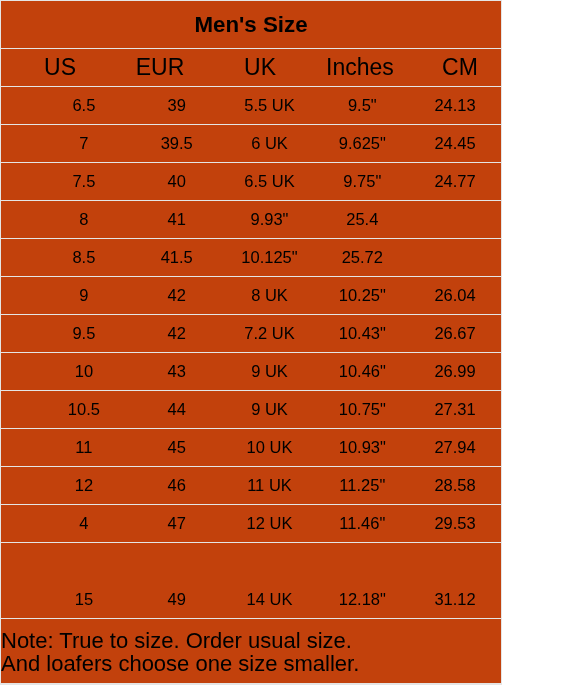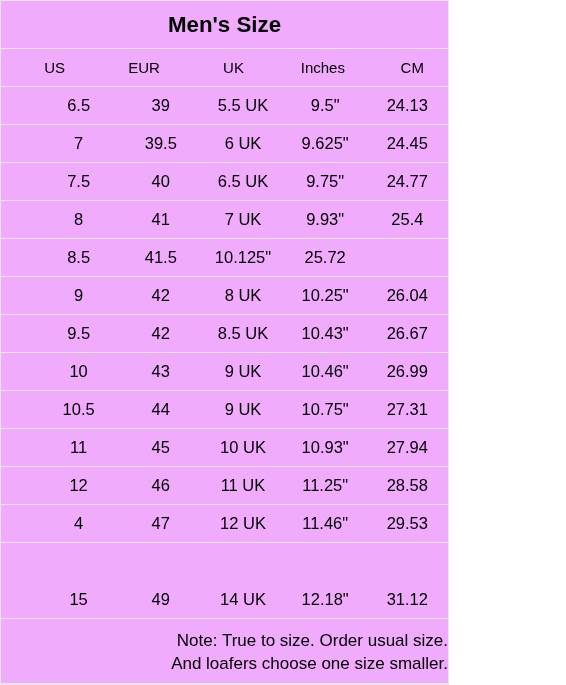--- a/index.html
+++ b/index.html
@@ -9,26 +9,26 @@
   }
   body {
     width: 566px;
     height: 685px;
     font-family: "Liberation Sans", sans-serif;
     color: #000000;
     overflow: hidden;
   }
   .size-chart {
     position: relative;
-    width: 449px;
+    width: 502px;
     height: 685px;
     box-sizing: border-box;
     border: 1px solid #e5e5e5;
     border-bottom-width: 2px;
-    background: #f0abfc;
+    background: #c2410c;
   }
   .row {
     position: absolute;
     left: 0;
     right: 0;
     display: flex;
     box-sizing: border-box;
     border-bottom: 1px solid #e5e5e5;
   }
   .cell {
@@ -40,35 +40,34 @@
     box-sizing: border-box;
   }
   .title-row { top: -1px; height: 49px; }
   .title-row .cell {
     flex: 1 1 100%;
     font-size: 22.3px;
     font-weight: bold;
     padding-top: 2px;
   }
   .head-row { top: 48px; height: 38px; }
-  .head-row .cell { font-size: 15px; padding-left: 18px; }
+  .head-row .cell { font-size: 23px; padding-left: 18px; }
   .data-row { height: 38px; padding-left: 36px; }
   .data-row .cell { font-size: 16.5px; padding-left: 1px; }
   .note-row {
     height: 65px;
     border-bottom: 0;
     align-items: center;
     justify-content: center;
   }
   .note-row .note {
     flex: 1 1 100%;
-    font-size: 17px;
+    font-size: 22px;
     line-height: 23px;
-    text-align: right;
-    margin-left: 12px;
+    text-align: left;
   }
   .note-line { display: block; }
 </style>
 </head>
 <body>
 
 <div class="size-chart">
 
   <div class="row title-row">
     <div class="cell">Men's Size</div>
@@ -99,41 +98,40 @@
   <div class="row data-row" style="top:162px">
     <div class="cell">7.5</div>
     <div class="cell">40</div>
     <div class="cell">6.5 UK</div>
     <div class="cell">9.75"</div>
     <div class="cell">24.77</div>
   </div>
   <div class="row data-row" style="top:200px">
     <div class="cell">8</div>
     <div class="cell">41</div>
-    <div class="cell">7 UK</div>
     <div class="cell">9.93"</div>
     <div class="cell">25.4</div>
   </div>
   <div class="row data-row" style="top:238px">
     <div class="cell">8.5</div>
     <div class="cell">41.5</div>
     <div class="cell">10.125"</div>
     <div class="cell">25.72</div>
   </div>
   <div class="row data-row" style="top:276px">
     <div class="cell">9</div>
     <div class="cell">42</div>
     <div class="cell">8 UK</div>
     <div class="cell">10.25"</div>
     <div class="cell">26.04</div>
   </div>
   <div class="row data-row" style="top:314px">
     <div class="cell">9.5</div>
     <div class="cell">42</div>
-    <div class="cell">8.5 UK</div>
+    <div class="cell">7.2 UK</div>
     <div class="cell">10.43"</div>
     <div class="cell">26.67</div>
   </div>
   <div class="row data-row" style="top:352px">
     <div class="cell">10</div>
     <div class="cell">43</div>
     <div class="cell">9 UK</div>
     <div class="cell">10.46"</div>
     <div class="cell">26.99</div>
   </div>

